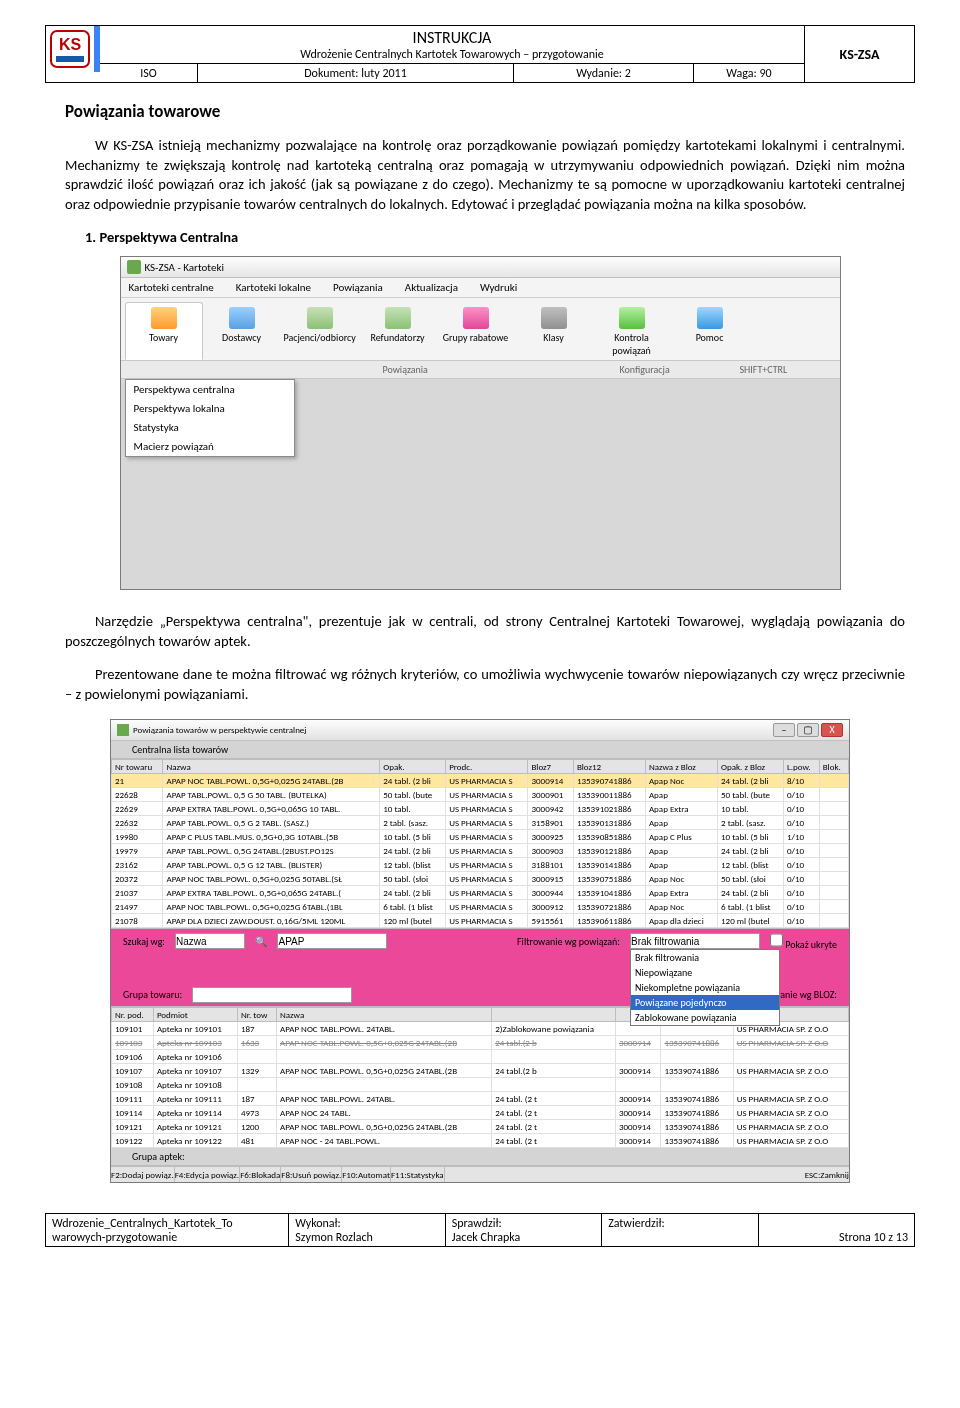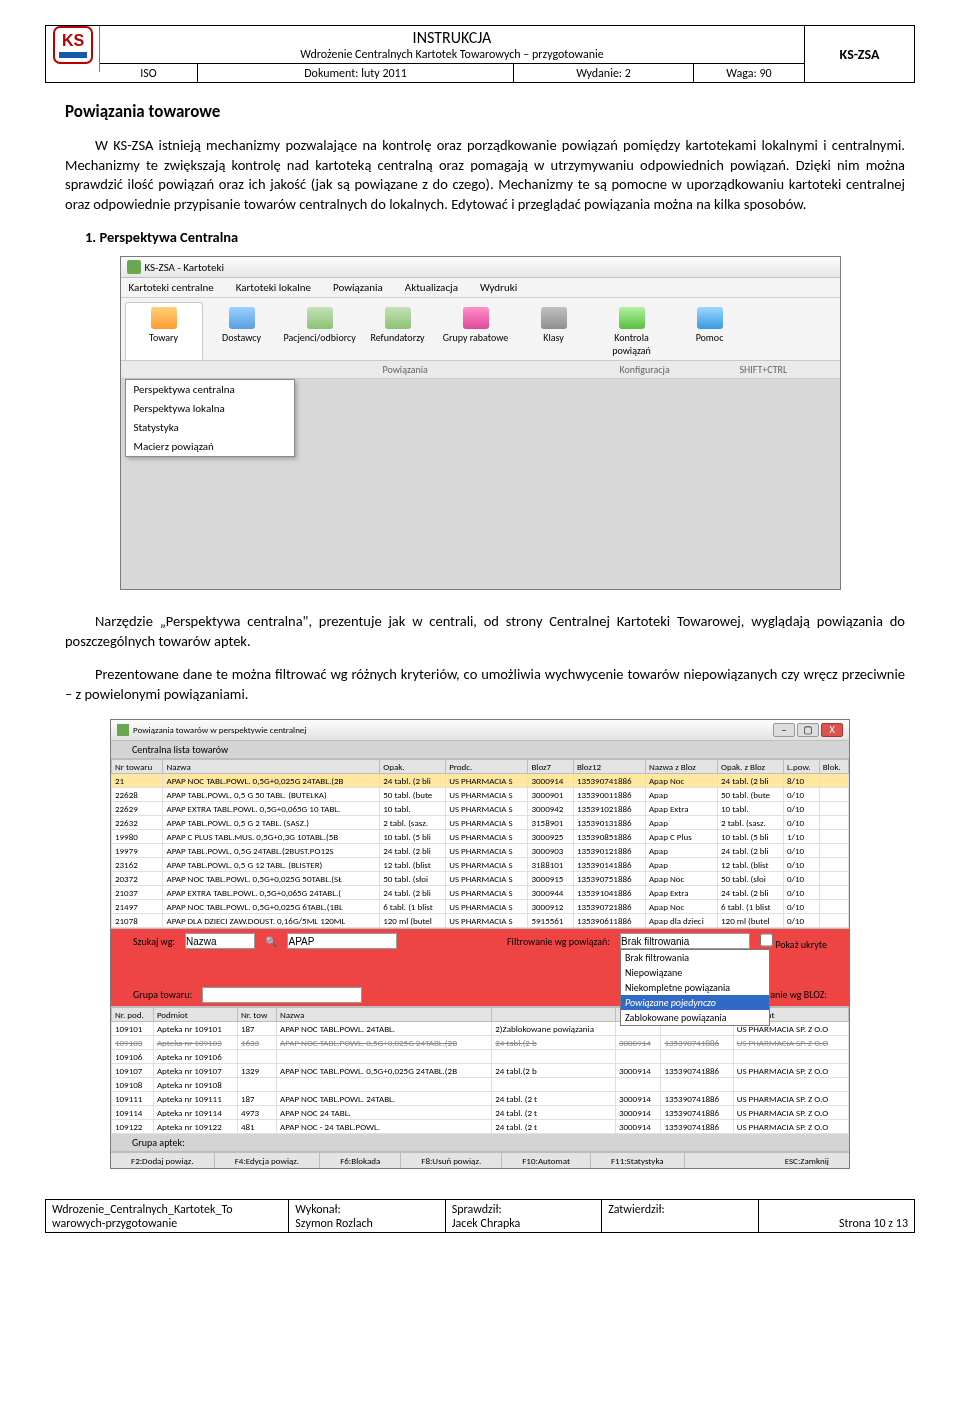--- a/index.html
+++ b/index.html
@@ -2,21 +2,21 @@
 <html><head>
 <meta charset="utf-8">
 <style>
   * { box-sizing: border-box; margin: 0; padding: 0; }
   body { font-family: Calibri, Arial, sans-serif; font-size: 14px; background: #fff; color: #000; width: 960px; }
   .page { padding: 25px 45px 25px 45px; }
 
   
   .hdr { border: 1px solid #000; width: 100%; position: relative; margin-bottom: 18px; }
   .hdr-row1 { display: flex; }
-  .hdr-logo { width: 54px; height: 46px; border-right: 1px solid #3b82f6; display:flex; align-items:flex-start; justify-content:center; position: relative; }
+  .hdr-logo { width: 54px; height: 46px; border-right: 6px solid #3b82f6; display:flex; align-items:center; justify-content:center; position: relative; }
   .hdr-mid { flex: 1; }
   .hdr-title { text-align: center; font-weight: normal; font-size: 16px; padding: 2px 0 0 0; }
   .hdr-sub { text-align: center; font-weight: normal; font-size: 12px; border-bottom: 1px solid #000; padding-bottom: 2px; }
   .hdr-cells { display: flex; font-size: 12px; }
   .hdr-cells div { border-right: 1px solid #000; padding: 2px 6px; }
   .hdr-cells div:last-child { border-right: none; }
   .hdr-cell-iso { width: 98px; text-align:center; }
   .hdr-cell-doc { flex: 1; text-align:center; }
   .hdr-cell-wyd { width: 180px; text-align:center; }
   .hdr-cell-waga { width: 110px; text-align:center; }
@@ -54,29 +54,29 @@
   .ss2-title { background: linear-gradient(#fdfdfd,#e2e2e2); padding:3px 6px; border-bottom:1px solid #c0c0c0; display:flex; align-items:center; }
   .ss2-title .ico { width:12px; height:12px; background:#6aa84f; margin-right:4px; }
   .ss2-title .winbtns { margin-left:auto; display:flex; gap:2px; }
   .winbtn { width:22px; height:14px; background:#ddd; border:1px solid #999; border-radius:2px; text-align:center; font-size:10px; line-height:12px; }
   .winbtn.close { background:#d9534f; color:#fff; border-color:#b03530; }
   .ss2-section-label { background:#d4d4d4; padding:2px 21px; border-bottom:1px solid #bdbdbd; font-size:10px; }
   table.grid { width:100%; border-collapse:collapse; background:#fff; font-size:9px; }
   table.grid th { background:#e4e4e4; border:1px solid #bdbdbd; padding:1px 3px; font-weight:normal; text-align:left; white-space:nowrap; overflow:hidden; }
   table.grid td { border:1px solid #e0e0e0; padding:1px 3px; white-space:nowrap; overflow:hidden; }
   .hl-row td { background:#ffe7a0 !important; }
-  .ss2-filter { background:#ef4444; padding:3px 22px; display:flex; flex-wrap:wrap; gap:18px 10px; align-items:center; border-top:1px solid #bdbdbd; border-bottom:1px solid #bdbdbd; font-size:10px; }
+  .ss2-filter { background:#ec4899; padding:3px 12px; display:flex; flex-wrap:wrap; gap:18px 10px; align-items:center; border-top:1px solid #bdbdbd; border-bottom:1px solid #bdbdbd; font-size:10px; }
   .ss2-filter input, .ss2-filter select { font-size:10px; height:16px; border:1px solid #999; background:#fff; }
   .ss2-filter .dropdown-open { position:relative; display:inline-block; }
   .filter-droplist { position:absolute; top:16px; left:0; width:150px; background:#fff; border:1px solid #7a7a7a; z-index:5; font-size:10px; }
   .filter-droplist div { padding:1px 4px; }
-  .filter-droplist div.sel { background:#316ac5; color:#fff;font-style:italic; }
+  .filter-droplist div.sel { background:#316ac5; color:#fff; }
   .struck td { color:#888; text-decoration:line-through; }
   .ss2-fnbar { display:flex; background:#e4e4e4; border-top:1px solid #bdbdbd; }
-  .fn { border-right:1px solid #bdbdbd; padding:2px 20px; font-size:9px; }
+  .fn { border-right:1px solid #bdbdbd; padding:2px 0; font-size:9px; }
   .fn:last-child { border-right:none; margin-left:auto; }
 
   
   .ftr { border:1px solid #000; width:100%; border-collapse:collapse; margin-top:30px; font-size:12px; }
   .ftr td { border:1px solid #000; padding:2px 6px; vertical-align:top; }
 </style>
 </head>
 <body>
 <div class="page">
 
@@ -412,20 +412,30 @@
             <td>109114</td>
             <td>Apteka nr 109114</td>
             <td>4973</td>
             <td>APAP NOC 24 TABL.</td>
             <td>24 tabl. (2 t</td>
             <td>3000914</td>
             <td>135390741886</td>
             <td>US PHARMACIA SP. Z O.O</td>
           </tr>
           <tr>
+            <td>109121</td>
+            <td>Apteka nr 109121</td>
+            <td>1200</td>
+            <td>APAP NOC TABL.POWL. 0,5G+0,025G 24TABL.(2B</td>
+            <td>24 tabl. (2 t</td>
+            <td>3000914</td>
+            <td>135390741886</td>
+            <td>US PHARMACIA SP. Z O.O</td>
+          </tr>
+          <tr>
             <td>109122</td>
             <td>Apteka nr 109122</td>
             <td>481</td>
             <td>APAP NOC - 24 TABL.POWL.</td>
             <td>24 tabl. (2 t</td>
             <td>3000914</td>
             <td>135390741886</td>
             <td>US PHARMACIA SP. Z O.O</td>
           </tr>
         </tbody>

